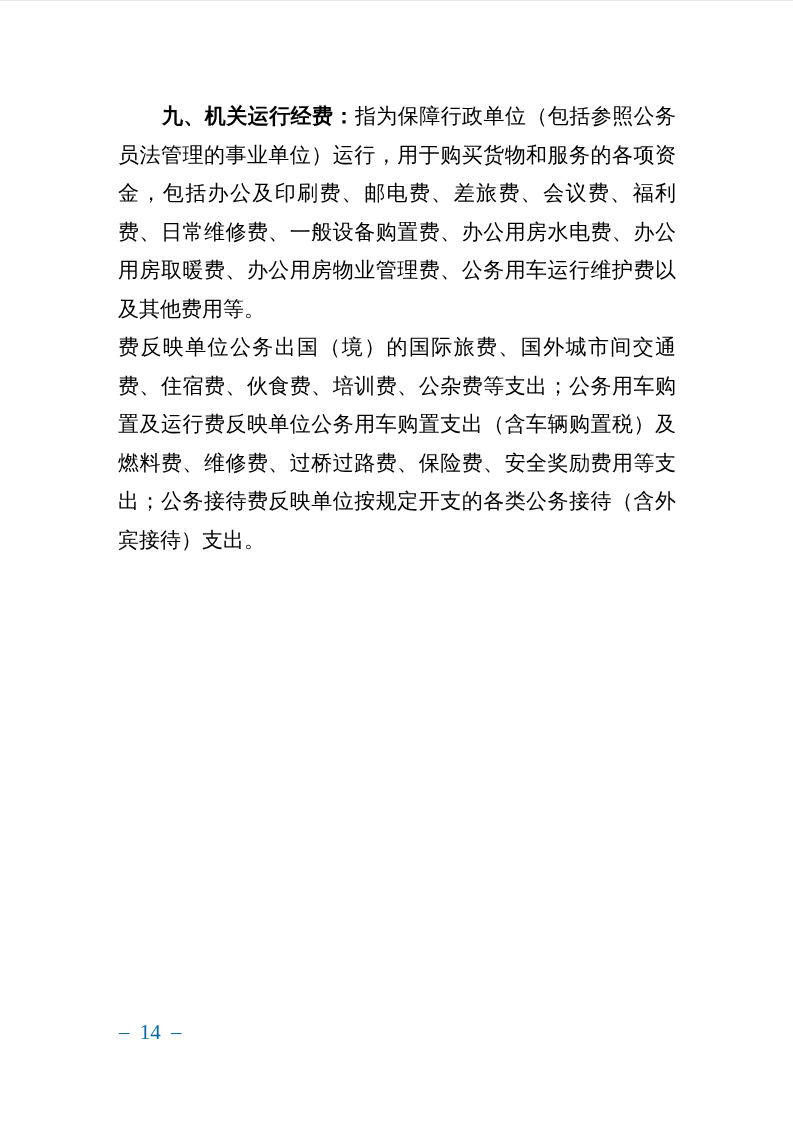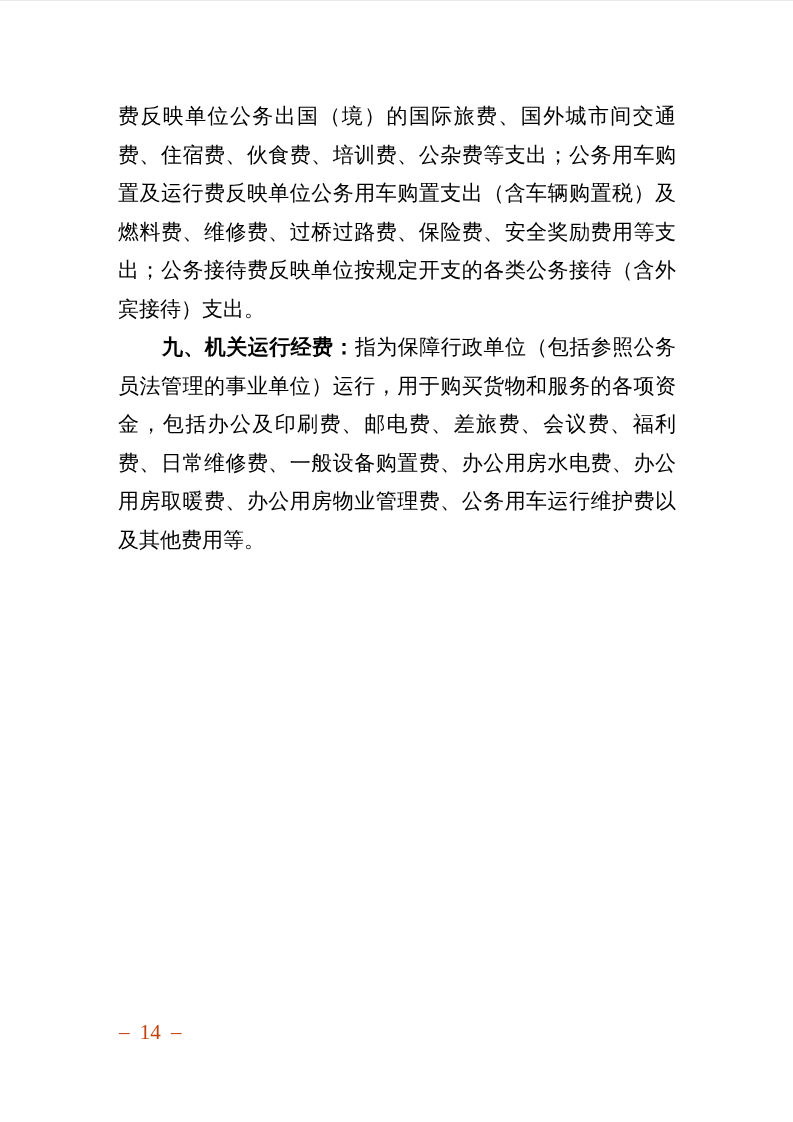--- a/index.html
+++ b/index.html
@@ -43,31 +43,31 @@
     font-weight: 400;
   }
   .run.bold {
     font-family: "Liberation Sans", "DejaVu Sans", sans-serif;
     font-weight: 700;
   }
   .footer {
     position: absolute;
     left: 119px;
     top: 1019px;
-    color: #c2410c;
+    color: #0369a1;
     font-family: "Liberation Serif", "DejaVu Serif", serif;
     font-size: 21px;
     line-height: 24px;
     word-spacing: 5px;
   }
 </style>
 </head>
 <body>
 
 <div class="page">
   <div class="doc-body" id="doc-body">
+      <p class="para indent"><span class="run bold">九、机关运行经费：</span><span class="run">指为保障行政单位（包括参照公务员法管理的事业单位）运行，用于购买货物和服务的各项资金，包括办公及印刷费、邮电费、差旅费、会议费、福利费、日常维修费、一般设备购置费、办公用房水电费、办公用房取暖费、办公用房物业管理费、公务用车运行维护费以及其他费用等。</span></p>
       <p class="para"><span class="run">费反映单位公务出国（境）的国际旅费、国外城市间交通费、住宿费、伙食费、培训费、公杂费等支出；公务用车购置及运行费反映单位公务用车购置支出（含车辆购置税）及燃料费、维修费、过桥过路费、保险费、安全奖励费用等支出；公务接待费反映单位按规定开支的各类公务接待（含外宾接待）支出。</span></p>
-      <p class="para indent"><span class="run bold">九、机关运行经费：</span><span class="run">指为保障行政单位（包括参照公务员法管理的事业单位）运行，用于购买货物和服务的各项资金，包括办公及印刷费、邮电费、差旅费、会议费、福利费、日常维修费、一般设备购置费、办公用房水电费、办公用房取暖费、办公用房物业管理费、公务用车运行维护费以及其他费用等。</span></p>
     </div>
   <div class="footer">
     <span>– 14 –</span>
   </div>
 </div>
 
 </body></html>

